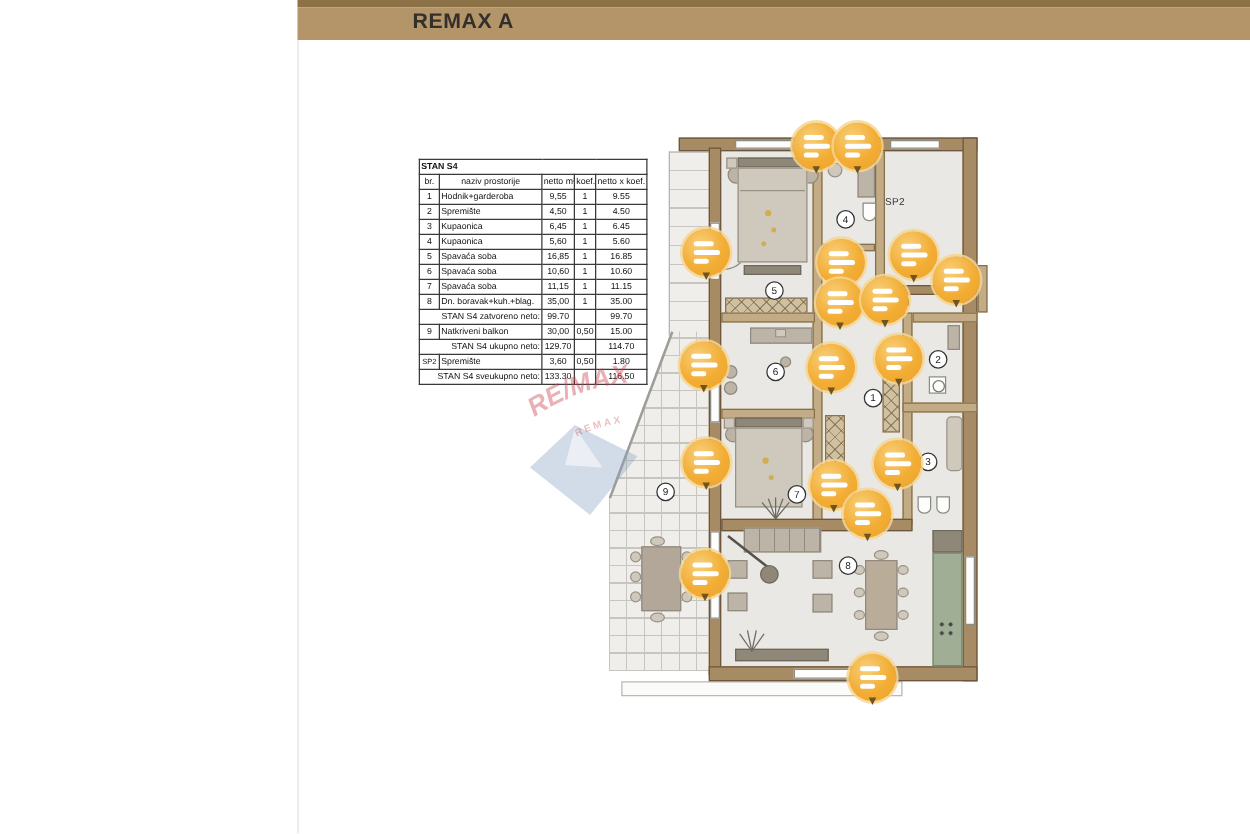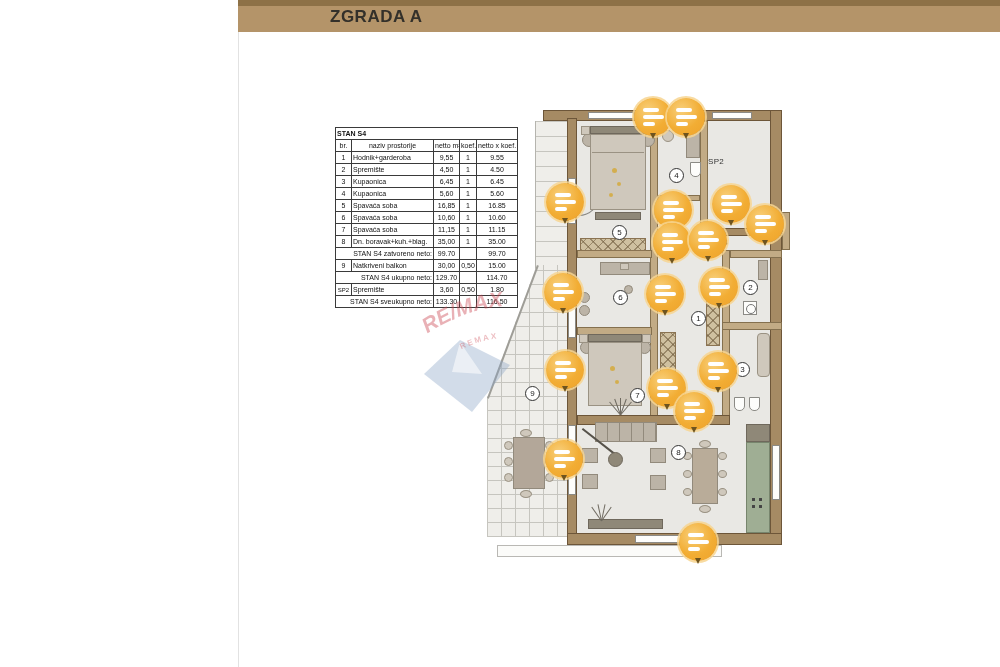--- a/index.html
+++ b/index.html
@@ -68,21 +68,21 @@
   
   .wm{position:absolute;left:408px;top:272px;z-index:25;pointer-events:none;}
 </style>
 </head>
 <body>
 
 <div class="page">
 
   <div class="hdr-top"></div>
   <div class="hdr-bar"></div>
-  <div class="hdr-title">ZGRADA A</div>
+  <div class="hdr-title">REMAX A</div>
   <div class="vline"></div>
 
   <div class="tblwrap">
     <table class="sq">
       <colgroup>
           <col style="width:16px">
           <col style="width:82px">
           <col style="width:26px">
           <col style="width:17px">
           <col style="width:41px">

